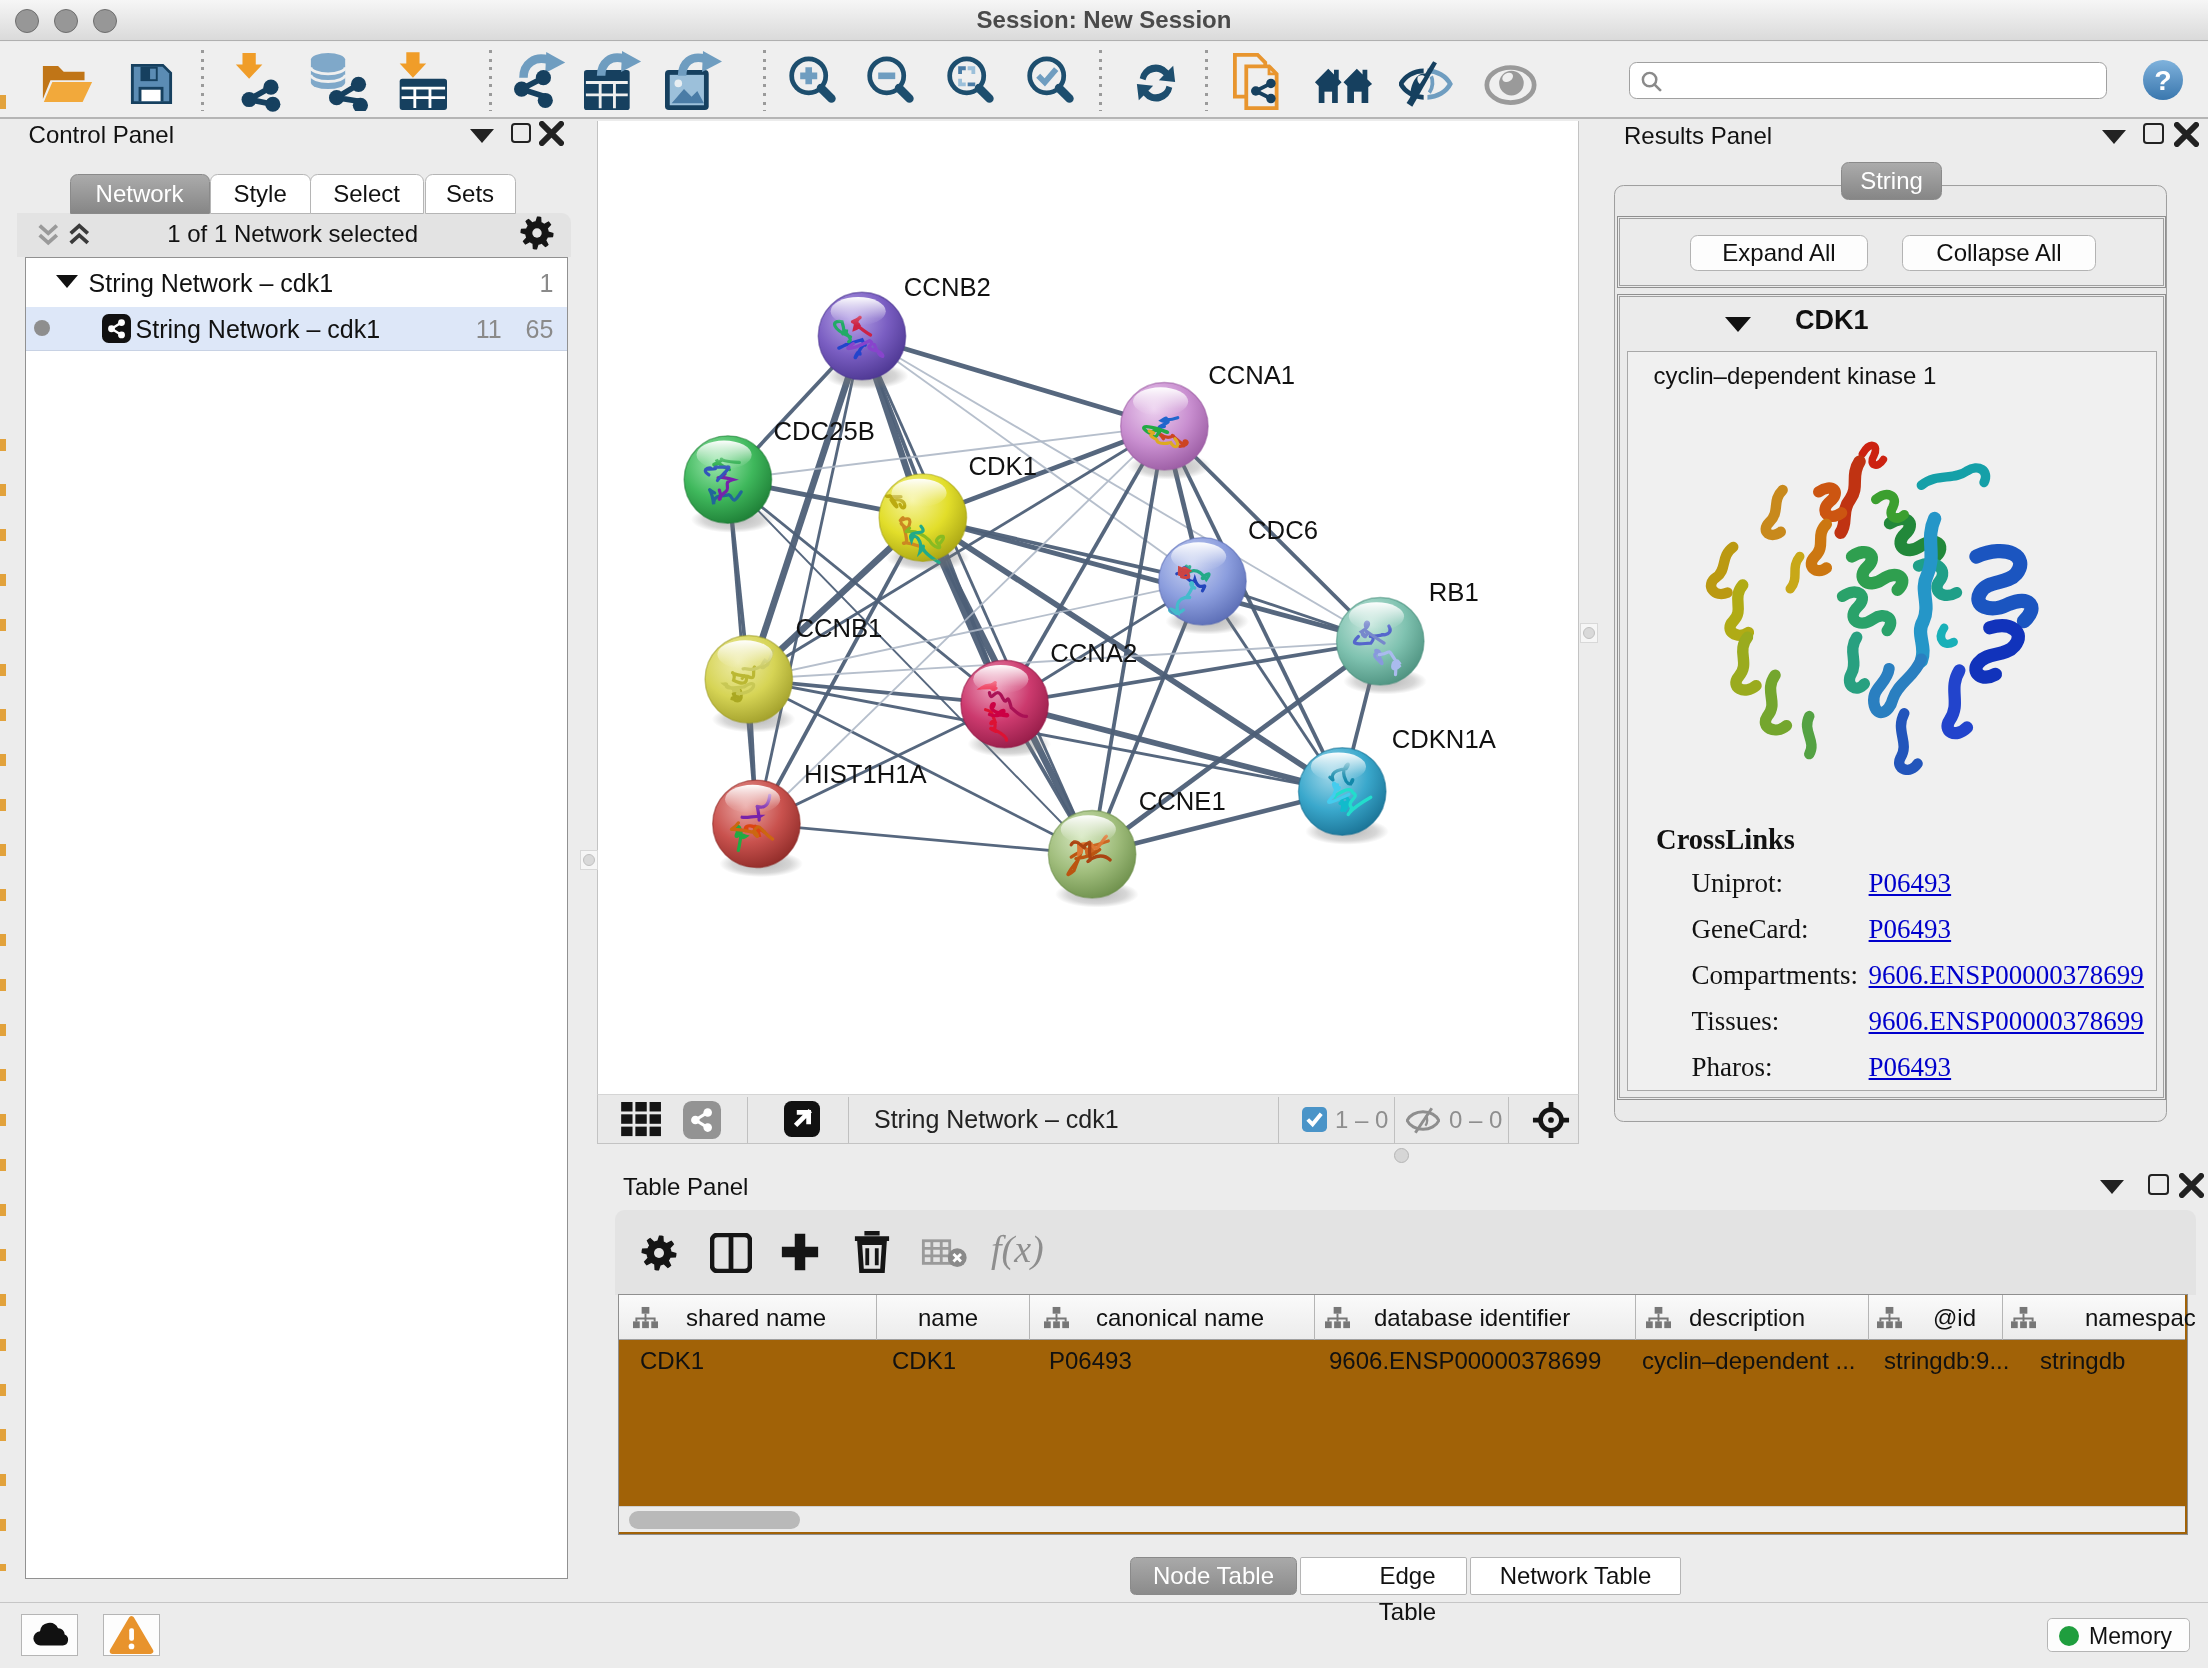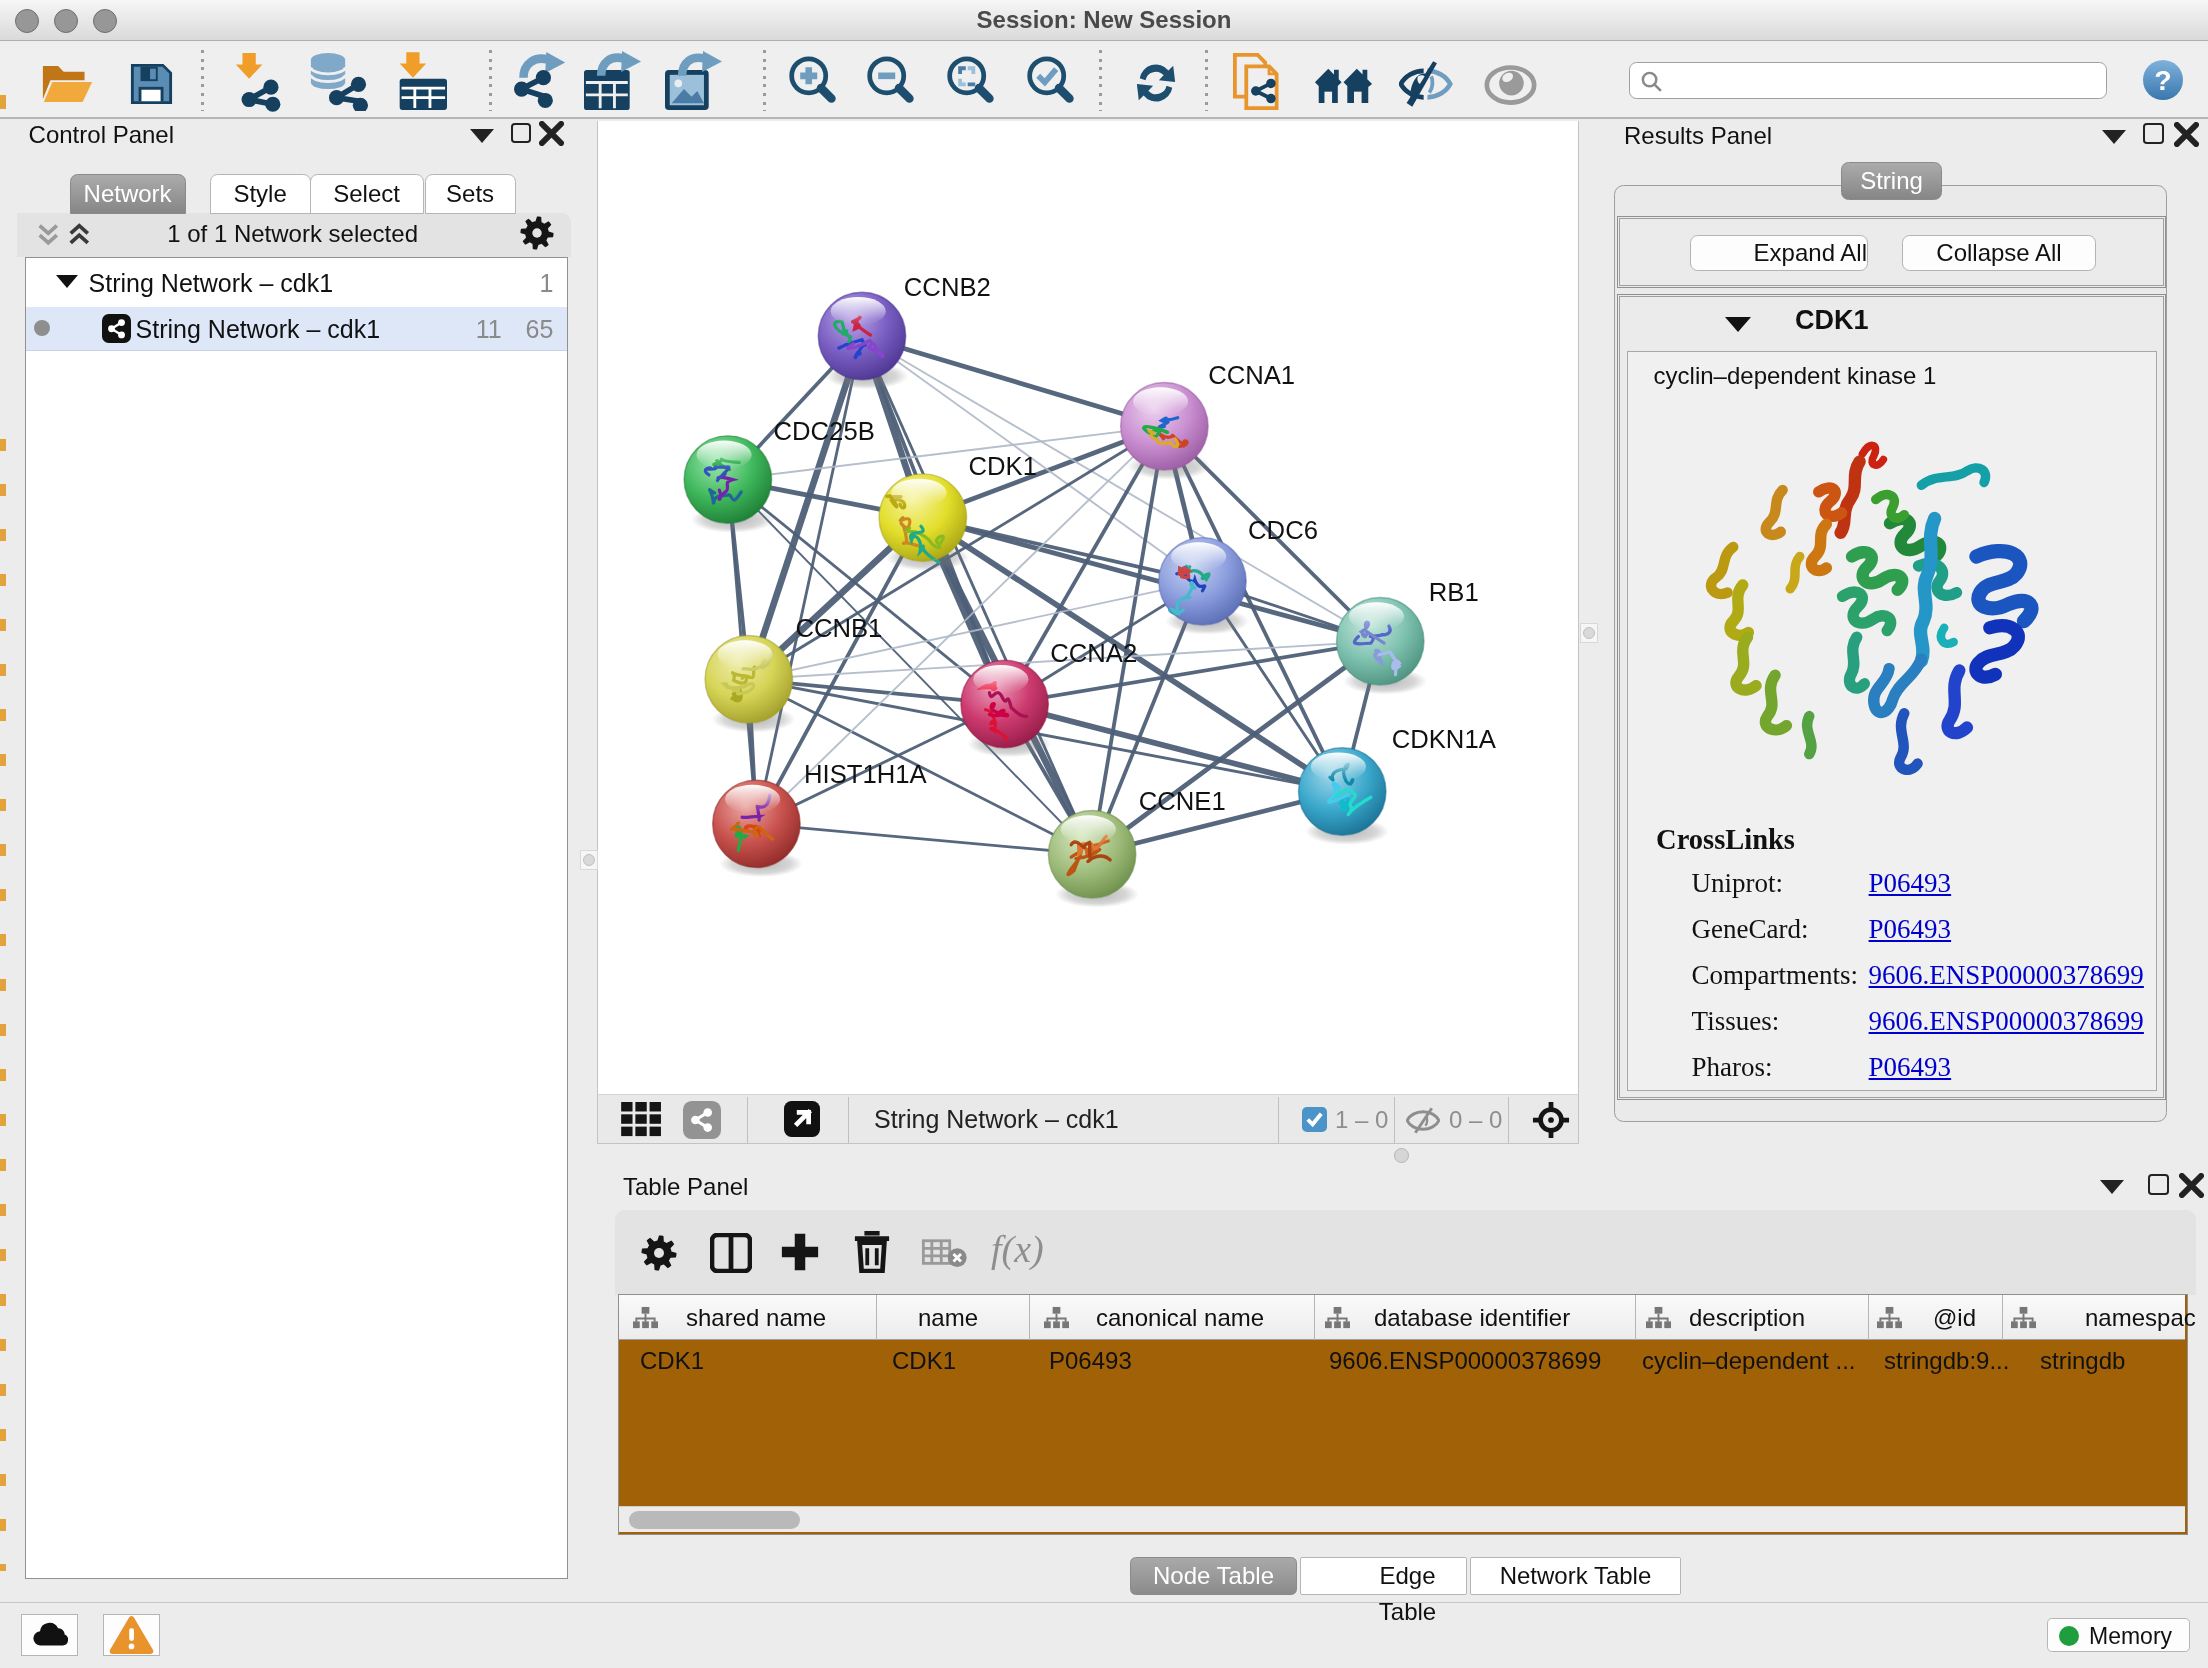--- a/index.html
+++ b/index.html
@@ -190,21 +190,21 @@
 
 <div class="abs" id="controlpanel" style="left:7.6px;top:121px;width:565px;height:1474px;">
   <div class="abs" style="left:21px;top:0px;font-size:24px;color:#111;">Control Panel</div>
 
   <div class="abs" style="left:462px;top:7.6px;width:0;height:0;border-left:12.4px solid transparent;border-right:12.4px solid transparent;border-top:14.3px solid #222;"></div>
   <div class="abs" style="left:503px;top:1.9px;width:20px;height:20px;border:2.9px solid #222;border-radius:3.8px;"></div>
   <svg class="abs" style="left:531px;top:0px;" width="25" height="25" viewBox="0 0 26 26">
       <path d="M3 3 L23 23 M23 3 L3 23" stroke="#222" stroke-width="6" stroke-linecap="round"></path>
     </svg>
 
-  <div class="abs" style="left:62px;top:53px;width:116px;height:40px;background:linear-gradient(#ababab,#868686);border:1px solid #8a8a8a;border-radius:7.6px 7.6px 0 0;color:#fff;font-size:24px;text-align:center;line-height:38px;z-index:3;">Network</div>
+  <div class="abs" style="left:62px;top:53px;width:140px;height:40px;background:linear-gradient(#ababab,#868686);border:1px solid #8a8a8a;border-radius:7.6px 7.6px 0 0;color:#fff;font-size:24px;text-align:center;line-height:38px;z-index:3;">Network</div>
   <div class="abs" style="left:202px;top:53px;width:101px;height:40px;background:#fff;border:1px solid #b5b5b5;border-radius:7.6px 7.6px 0 0;color:#111;font-size:24px;text-align:center;line-height:38px;z-index:3;">Style</div>
   <div class="abs" style="left:302px;top:53px;width:114px;height:40px;background:#fff;border:1px solid #b5b5b5;border-radius:7.6px 7.6px 0 0;color:#111;font-size:24px;text-align:center;line-height:38px;z-index:3;">Select</div>
   <div class="abs" style="left:417px;top:53px;width:91px;height:40px;background:#fff;border:1px solid #b5b5b5;border-radius:7.6px 7.6px 0 0;color:#111;font-size:24px;text-align:center;line-height:38px;z-index:3;">Sets</div>
 
   <div class="abs" style="left:9.5px;top:92px;width:554px;height:44px;background:#e3e3e3;border-radius:0 9.5px 0 0;"></div>
   <svg class="abs" style="left:26px;top:99px;" width="28.5" height="28.5" viewBox="0 0 30 30">
       <path d="M6 6 L15 14 L24 6 M6 16 L15 24 L24 16" stroke="#9a9a9a" stroke-width="4" fill="none"></path>
     </svg>
   <svg class="abs" style="left:57px;top:99px;" width="28.5" height="28.5" viewBox="0 0 30 30">
       <path d="M6 14 L15 6 L24 14 M6 24 L15 16 L24 24" stroke="#3a3a3a" stroke-width="4" fill="none"></path>
@@ -544,21 +544,21 @@
   <svg class="abs" style="left:593px;top:1px;" width="25" height="25" viewBox="0 0 26 26">
       <path d="M3 3 L23 23 M23 3 L3 23" stroke="#222" stroke-width="6" stroke-linecap="round"></path>
     </svg>
 
   <div class="abs" style="left:260px;top:41px;width:101px;height:38px;background:linear-gradient(#ababab,#868686);border:1px solid #8a8a8a;border-radius:7.6px;color:#fff;font-size:24px;text-align:center;line-height:36px;z-index:3;">String</div>
 
   <div class="abs" style="left:33px;top:64px;width:553px;height:937px;background:#eaeaea;border:1.9px solid #9f9f9f;border-radius:9.5px;box-shadow:inset 0 0 0 1px #e8e8e8;"></div>
 
   <div class="abs" style="left:36px;top:95px;width:549px;height:72px;border:1px solid #8f8f8f;background:#ebebeb;">
     <div class="abs" style="left:1px;top:1px;right:1px;bottom:1px;border:1px solid #9f9f9f;"></div>
-    <div class="abs" style="left:72px;top:18px;width:178px;height:36px;background:#fdfdfd;border:1px solid #b3b3b3;border-radius:7.6px;font-size:24px;color:#111;text-align:right;line-height:34px;">Expand All</div>
+    <div class="abs" style="left:72px;top:18px;width:178px;height:36px;background:#fdfdfd;border:1px solid #b3b3b3;border-radius:7.6px;font-size:24px;color:#111;text-align:center;line-height:34px;">Expand All</div>
     <div class="abs" style="left:284px;top:18px;width:194px;height:36px;background:#fdfdfd;border:1px solid #b3b3b3;border-radius:7.6px;font-size:24px;color:#111;text-align:center;line-height:34px;">Collapse All</div>
   </div>
 
   <div class="abs" style="left:36px;top:173px;width:549px;height:806px;border:1px solid #8f8f8f;background:#ebebeb;">
     <div class="abs" style="left:1px;top:1px;right:1px;bottom:1px;border:1px solid #9f9f9f;"></div>
     <div class="abs" style="left:107px;top:22px;width:0;height:0;border-left:13.3px solid transparent;border-right:13.3px solid transparent;border-top:15px solid #111;"></div>
     <div class="abs" style="left:177px;top:9.5px;font-size:27px;font-weight:bold;color:#111;">CDK1</div>
 
     <div class="abs" style="left:8.6px;top:56px;width:530px;height:740px;background:#f0f0f0;border:1px solid #a8a8a8;overflow:hidden;">
       <div class="abs" style="left:26px;top:9.5px;font-size:24px;color:#111;">cyclin–dependent kinase 1</div>

